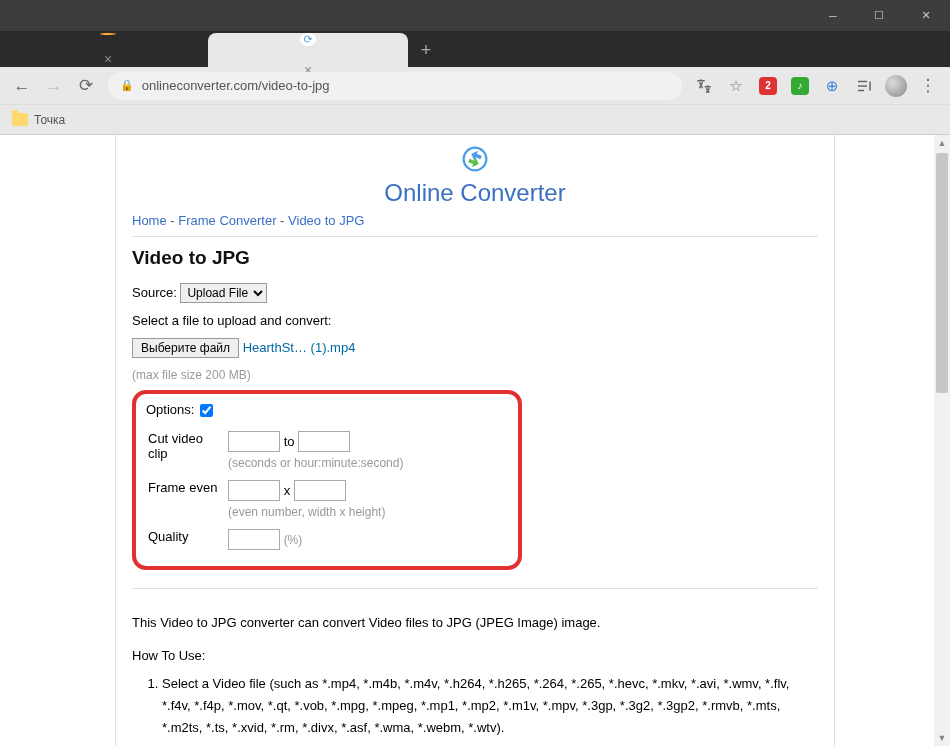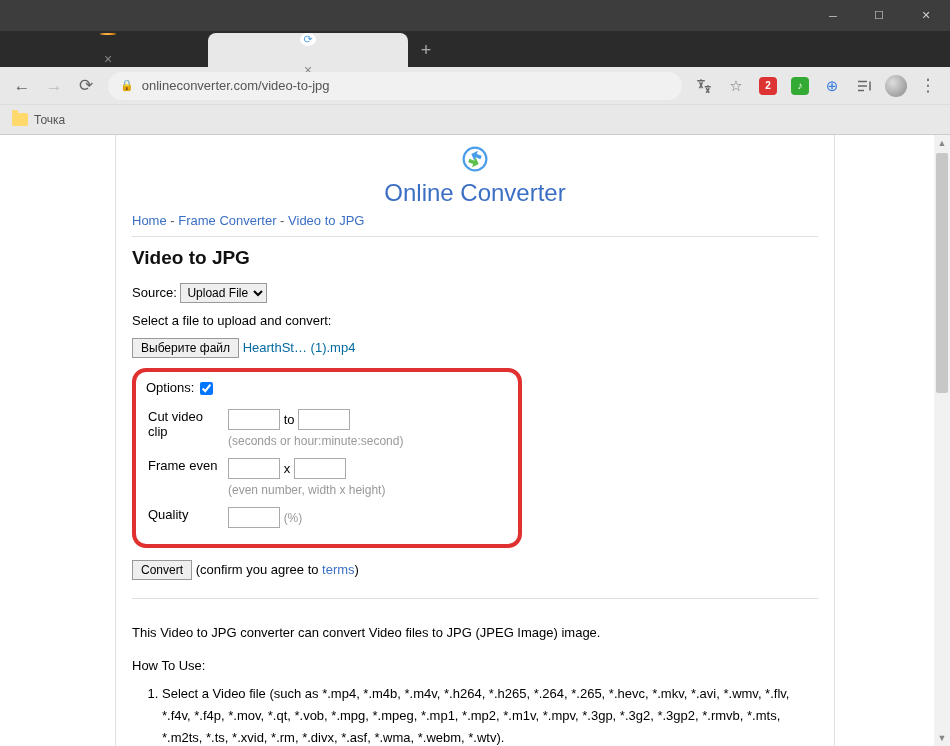--- a/index.html
+++ b/index.html
@@ -163,20 +163,21 @@
           <option>Upload File</option>
         </select>
       </div>
 
       <div class="row">Select a file to upload and convert:</div>
 
       <div class="row">
         <button class="file-btn">Выберите файл</button>
         <span class="filename">HearthSt… (1).mp4</span>
       </div>
+      <div class="hint">(max file size 200 MB)</div>
 
       <div class="options-box">
         <div class="options-header">
           <span>Options:</span>
           <input type="checkbox" checked="" style="">
         </div>
         <table class="opt-table">
           <tbody>
               <tr>
             <td class="opt-label">Cut video clip</td>
@@ -200,26 +201,20 @@
             <td class="opt-label">Quality</td>
             <td>
               <input class="small-input" style="">
               <span class="hint">(%)</span>
             </td>
           </tr>
         </tbody>
           </table>
       </div>
 
-      <div class="row">
-        <button class="convert-btn">Convert</button>
-        <span class="confirm-text">
-          <span>(confirm you agree to </span><a href="#">terms</a><span>)</span>
-        </span>
-      </div>
 
       <div class="hr" style="margin-top:18px"></div>
 
       <div class="desc">This Video to JPG converter can convert Video files to JPG (JPEG Image) image.</div>
 
       <div class="howto-h">How To Use:</div>
       <ol>
         <li>Select a Video file (such as *.mp4, *.m4b, *.m4v, *.h264, *.h265, *.264, *.265, *.hevc, *.mkv, *.avi, *.wmv, *.flv, *.f4v, *.f4p, *.mov, *.qt, *.vob, *.mpg, *.mpeg, *.mp1, *.mp2, *.m1v, *.mpv, *.3gp, *.3g2, *.3gp2, *.rmvb, *.mts, *.m2ts, *.ts, *.xvid, *.rm, *.divx, *.asf, *.wma, *.webm, *.wtv).</li>
         <li>Click button "Convert" to start upload your file.</li>
 

